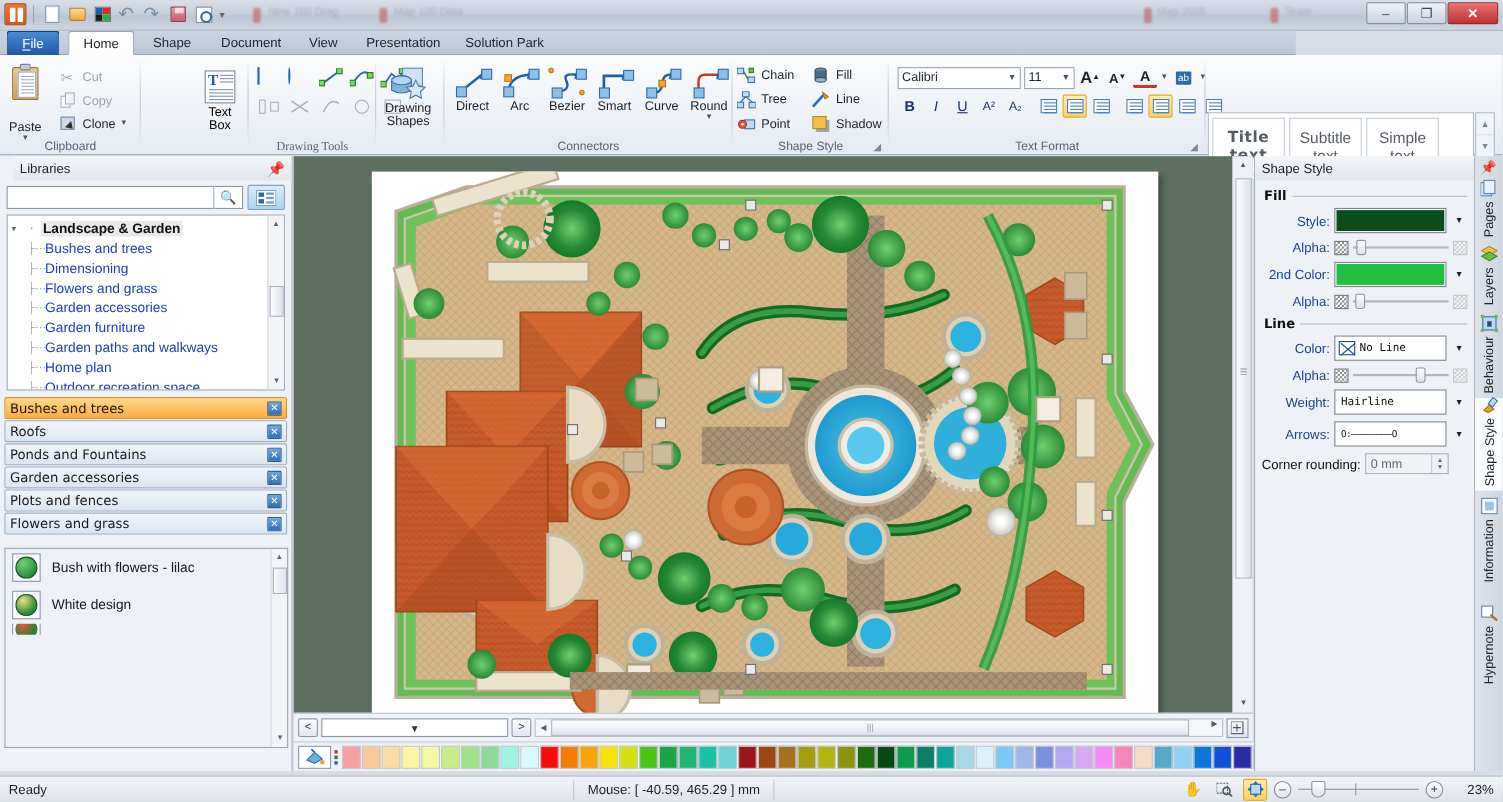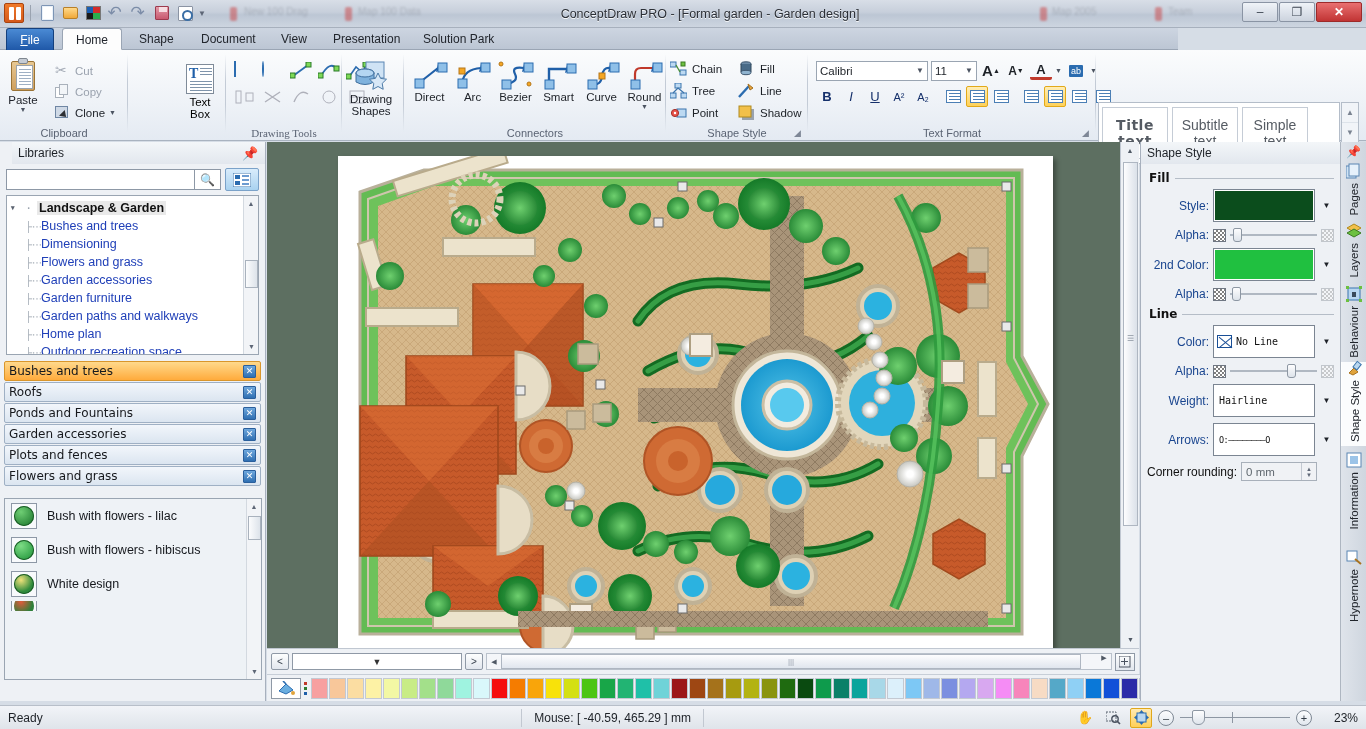--- a/index.html
+++ b/index.html
@@ -94,21 +94,21 @@
     background:linear-gradient(to bottom,#fbfcfd 0%,#eef2f7 60%,#e4eaf2 100%);
     border-bottom:1px solid #a9b3c0; }
   .grp { position:absolute; top:0; height:91px; }
   .grp .gl { position:absolute; bottom:2px; left:0; width:100%; text-align:center;
              font-size:11px; color:#5a6373; }
   .grp .gsep { position:absolute; right:0; top:4px; width:1px; height:78px;
                background:linear-gradient(to bottom,rgba(0,0,0,0),#c3cbd6 35%,#c3cbd6 65%,rgba(0,0,0,0)); }
   .dlg { position:absolute; bottom:3px; right:4px; width:10px; height:10px; color:#7e8796; font-size:9px; }
 
   .bigbtn { display:flex; flex-direction:column; align-items:center; font-size:11.5px; color:#20242b; }
-  .bigbtn .lbl { margin-top:2px; text-align:center; line-height:12px; }
+  .bigbtn .lbl { margin-top:18px; text-align:center; line-height:12px; }
   .smallrow { display:flex; align-items:center; gap:4px; font-size:11.5px; color:#20242b;
               height:21px; }
   .dim { color:#9aa2ae; }
 
   
   .icon-paste { width:30px; height:34px; position:relative; }
   .icon-paste .board { position:absolute; left:3px; top:3px; width:24px; height:30px;
       background:linear-gradient(to bottom,#e7c893,#cf9f5d); border:1px solid #9b7436; border-radius:2px; }
   .icon-paste .sheet { position:absolute; left:8px; top:7px; width:17px; height:24px; background:#fff;
       border:1px solid #9aa3ad; }
@@ -269,21 +269,21 @@
   .rightpanel { position:absolute; left:1140px; top:142px; width:200px; height:559px;
                 background:#eef1f5; border-left:1px solid #a7b0bd; }
   .rp-head { height:22px; display:flex; align-items:center; padding:0 6px; font-size:12px; color:#1d2127;
              background:linear-gradient(to bottom,#f3f6f9,#e2e7ee); }
   .rp-body { padding:4px 6px 0 6px; }
   .seclabel { display:flex; align-items:center; gap:5px; font-weight:bold; font-size:12px; color:#111;
               font-family:"DejaVu Sans", sans-serif; margin:3px 0 4px 2px; }
   .seclabel .rule { flex:1; height:1px; background:#b5bdc7; }
   .row { display:flex; align-items:center; gap:4px; margin-bottom:6px; }
   .rlabel { width:62px; text-align:right; font-size:12px; color:#19458f; }
-  .combo { flex:1; height:33px; border:1px solid #7b8592; background:#fff; display:flex;
+  .combo { flex:1; height:23px; border:1px solid #7b8592; background:#fff; display:flex;
            align-items:center; padding:1px; }
   .combo .swatch { flex:1; height:100%; }
   .combo .txt { flex:1; font-size:10px; color:#111; font-family:"DejaVu Sans Mono", monospace;
                 padding-left:4px; }
   .combo-arrow { width:15px; height:19px; display:flex; align-items:center; justify-content:center;
                  font-size:8px; color:#1d2127; }
   .checker { width:13px; height:13px;
      background-image:
        linear-gradient(45deg,#808080 25%,transparent 25%,transparent 75%,#808080 75%),
        linear-gradient(45deg,#808080 25%,transparent 25%,transparent 75%,#808080 75%);
@@ -373,23 +373,20 @@
         </div>
       <div class="qat-dd">▼</div>
     </div>
 
     <div class="ghost" style="left:142px;width:36px;">&nbsp;</div>
     <div class="ghost-red" style="left:230px;"></div>
     <div class="ghost" style="left:244px;">New 100 Drag</div>
     <div class="ghost-red" style="left:345px;"></div>
     <div class="ghost" style="left:358px;">Map 100 Data</div>
 
-    <div class="title-blur">
-      <span class="title-text">ConceptDraw PRO - [Formal garden - Garden design]</span>
-    </div>
 
     <div class="ghost-red" style="left:1040px;"></div>
     <div class="ghost" style="left:1052px;">Map 2005</div>
     <div class="ghost-red" style="left:1155px;"></div>
     <div class="ghost" style="left:1168px;">Team</div>
 
     <div class="wincontrols">
       <div class="wc">
           <span>–</span>
         </div>
@@ -878,26 +875,20 @@
         <span class="x">✕</span>
       </div>
     </div>
 
     <div class="shapelist">
       <div class="shape-item">
         <span class="bush">
             <b style="background:radial-gradient(circle at 35% 30%,#6fce74,#2e8b3d 70%);box-shadow:inset 0 0 0 1px #1c5c28;"></b>
           </span>
         <span>Bush with flowers - lilac</span>
-      </div>
-      <div class="shape-item">
-        <span class="bush">
-            <b style="background:radial-gradient(circle at 35% 30%,#7ddc85,#34a44a 70%);box-shadow:inset 0 0 0 1px #1c5c28;"></b>
-          </span>
-        <span>Bush with flowers - hibiscus</span>
       </div>
       <div class="shape-item">
         <span class="bush">
             <b style="background:radial-gradient(circle at 35% 30%,#f0e27a,#2f8b3c 62%);box-shadow:inset 0 0 0 1px #1c5c28;"></b>
           </span>
         <span>White design</span>
       </div>
       <div class="shape-item" style="height:10px;overflow:hidden;">
         <span class="bush">
             <b style="background:radial-gradient(circle at 35% 30%,#e05a3c,#2f7f3a 62%);"></b>

